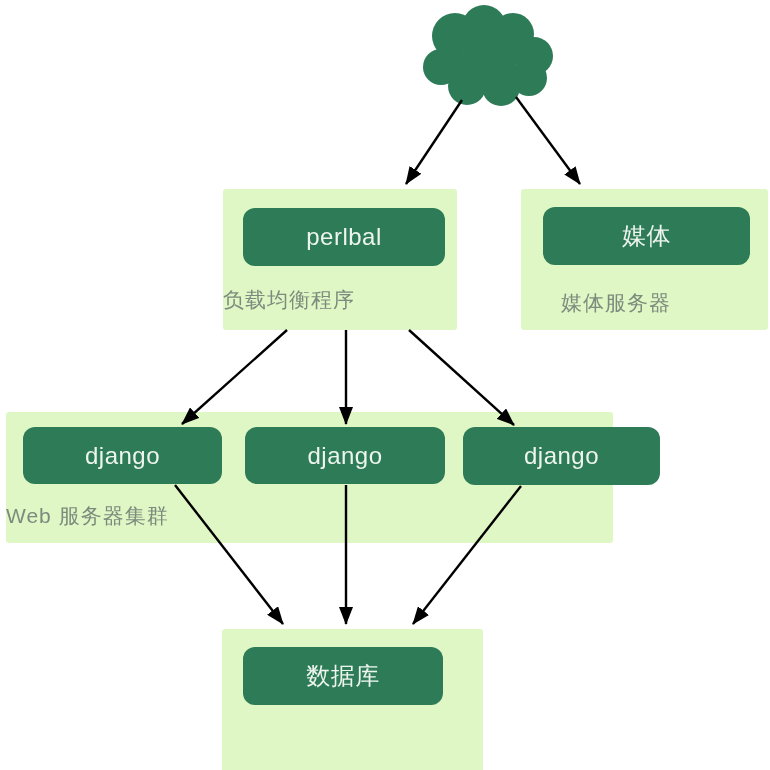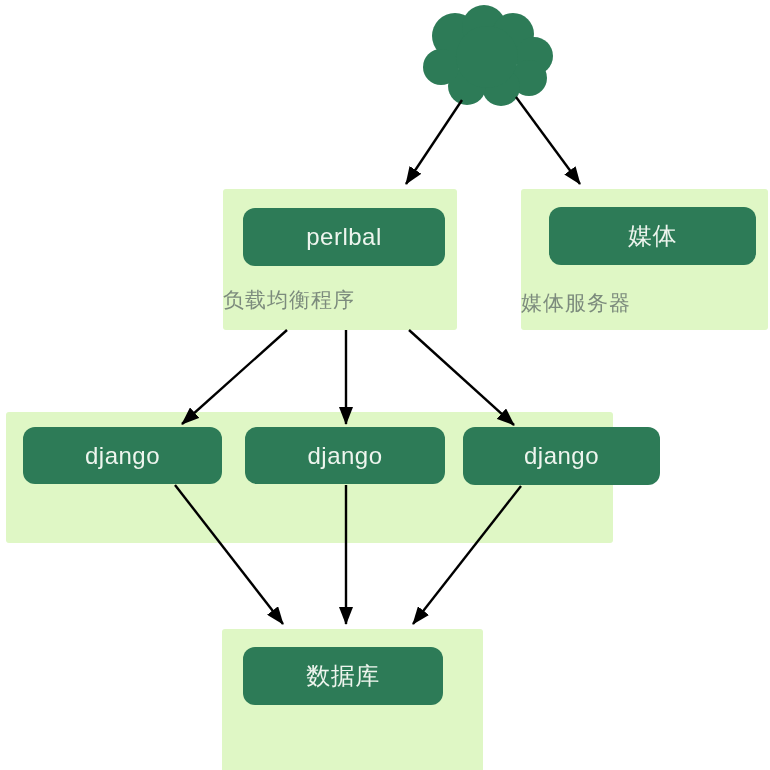--- a/index.html
+++ b/index.html
@@ -57,36 +57,37 @@
 <div class="canvas">
 
   <div class="group" style="left:223px; top:189px; width:234px; height:141px;">
     <div class="node" style="left:20px; top:19px; width:202px; height:58px;">
       <span>perlbal</span>
     </div>
     <div class="caption" style="top:97px;">负载均衡程序</div>
   </div>
 
   <div class="group" style="left:521px; top:189px; width:247px; height:141px;">
-    <div class="node" style="left:28px; top:18px; width:207px; height:58px;">
+    <div class="node" style="left:22px; top:18px; width:207px; height:58px;">
       <span>媒体</span>
     </div>
-    <div class="caption" style="top:100px;">媒体服务器</div>
+    <div class="caption" style="top:100px;padding-left:40px;">媒体服务器</div>
   </div>
 
   <div class="group" style="left:6px; top:412px; width:607px; height:131px;">
     <div class="node" style="left:17px; top:15px; width:199px; height:57px;">
       <span>django</span>
     </div>
     <div class="node" style="left:239px; top:15px; width:200px; height:57px;">
       <span>django</span>
     </div>
     <div class="node" style="left:457px; top:15px; width:197px; height:58px;">
       <span>django</span>
     </div>
+    <div class="caption" style="top:90px;">Web 服务器集群</div>
   </div>
 
   <div class="group" style="left:222px; top:629px; width:235px; height:160px;padding-left:26px;">
     <div class="node" style="left:21px; top:18px; width:200px; height:58px;">
       <span>数据库</span>
     </div>
   </div>
 
   <svg class="overlay" width="770" height="770" viewBox="0 0 770 770">
     <defs>

